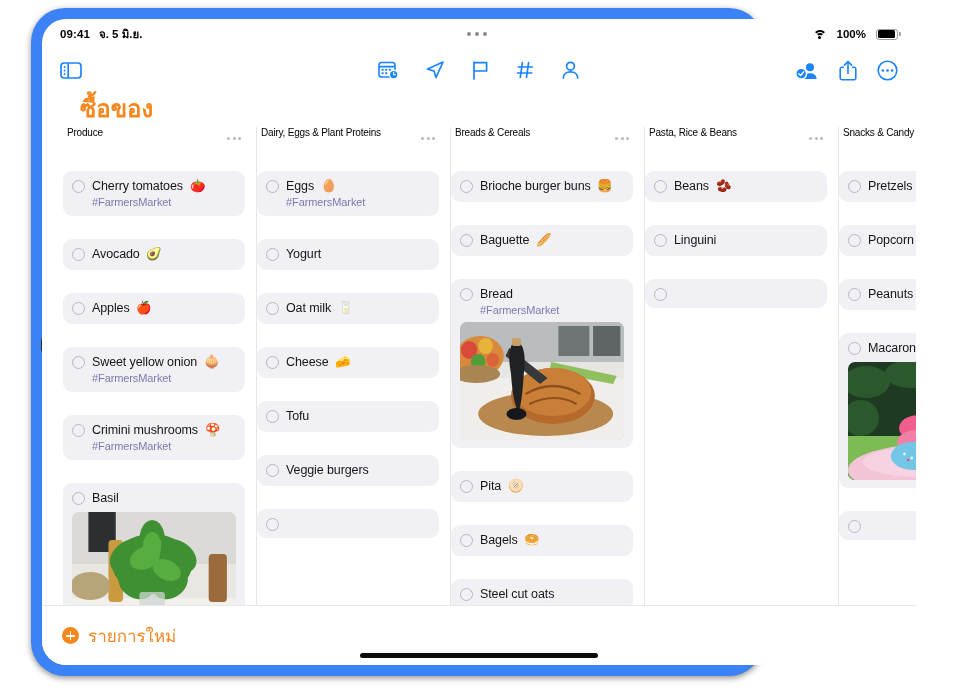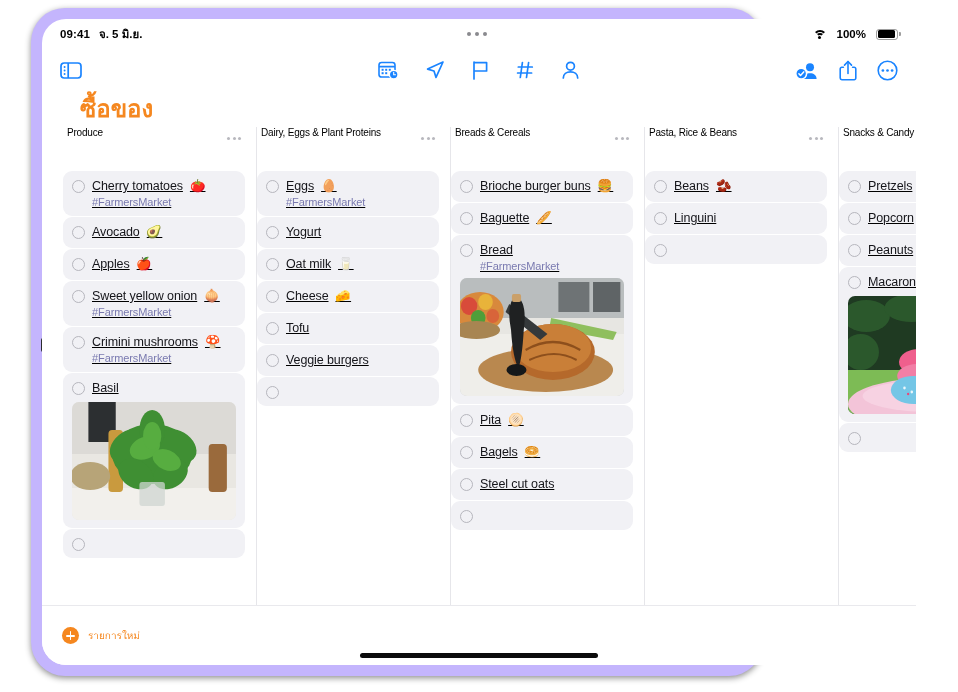--- a/index.html
+++ b/index.html
@@ -8,21 +8,21 @@
     background: #ffffff;
     font-family: "Liberation Sans", "DejaVu Sans", sans-serif;
     overflow: hidden;
   }
 
   
   #device-frame {
     position: absolute;
     left: 31px; top: 8px;
     width: 732px; height: 668px;
-    background: #c4b5fd;
+    background: #3b82f6;
     border-radius: 34px;
     box-shadow: 0 2px 6px rgba(0,0,0,0.45);
   }
   #device-bezel-inner {
     position: absolute;
     left: 11px; top: 11px;
     width: 874px; height: 646px;
     background: #ffffff;
     border-radius: 24px;
     overflow: hidden;
@@ -120,21 +120,21 @@
     font-size: 10px; font-weight: normal; color: #000;
     line-height: 1.22; letter-spacing: -0.2px;
     max-width: 150px;
   }
   .col-more {
     flex: 0 0 auto; display: flex; gap: 2.5px; align-items: center;
     margin-top: 8px; cursor: pointer; padding: 2px;
   }
   .col-more i { width: 3px; height: 3px; border-radius: 50%; background: #b8b8be; display: block; }
 
-  .items { display: flex; flex-direction: column; gap: 1px; margin-top: 4px; text-decoration: underline; }
+  .items { display: flex; flex-direction: column; gap: 23px; margin-top: 4px; }
   .item {
     background: #f1f1f5;
     border-radius: 9px;
     padding: 7px 9px 8px 9px;
     cursor: pointer;
   }
   .item-row { display: flex; align-items: flex-start; gap: 7px; }
   .checkbox {
     flex: 0 0 auto;
     width: 13px; height: 13px;
@@ -174,21 +174,21 @@
   #new-list-button { display: flex; align-items: center; gap: 9px; cursor: pointer; }
   #plus-circle {
     width: 17px; height: 17px; border-radius: 50%;
     background: #f5871f; position: relative; flex: 0 0 auto;
   }
   #plus-circle::before, #plus-circle::after {
     content: ""; position: absolute; background: #fff; border-radius: 1px;
   }
   #plus-circle::before { left: 4px; right: 4px; top: 7.8px; height: 1.8px; }
   #plus-circle::after { top: 4px; bottom: 4px; left: 7.6px; width: 1.8px; }
-  #new-list-label { font-size: 10px; color: #f5871f; font-weight: normal; }
+  #new-list-label { font-size: 17px; color: #f5871f; font-weight: normal; }
 
   #home-indicator {
     position: absolute; left: 50%; transform: translateX(-50%);
     bottom: 7px; width: 238px; height: 5px;
     background: #0b0b0c; border-radius: 3px;
   }
 </style>
 </head>
 <body>
 

